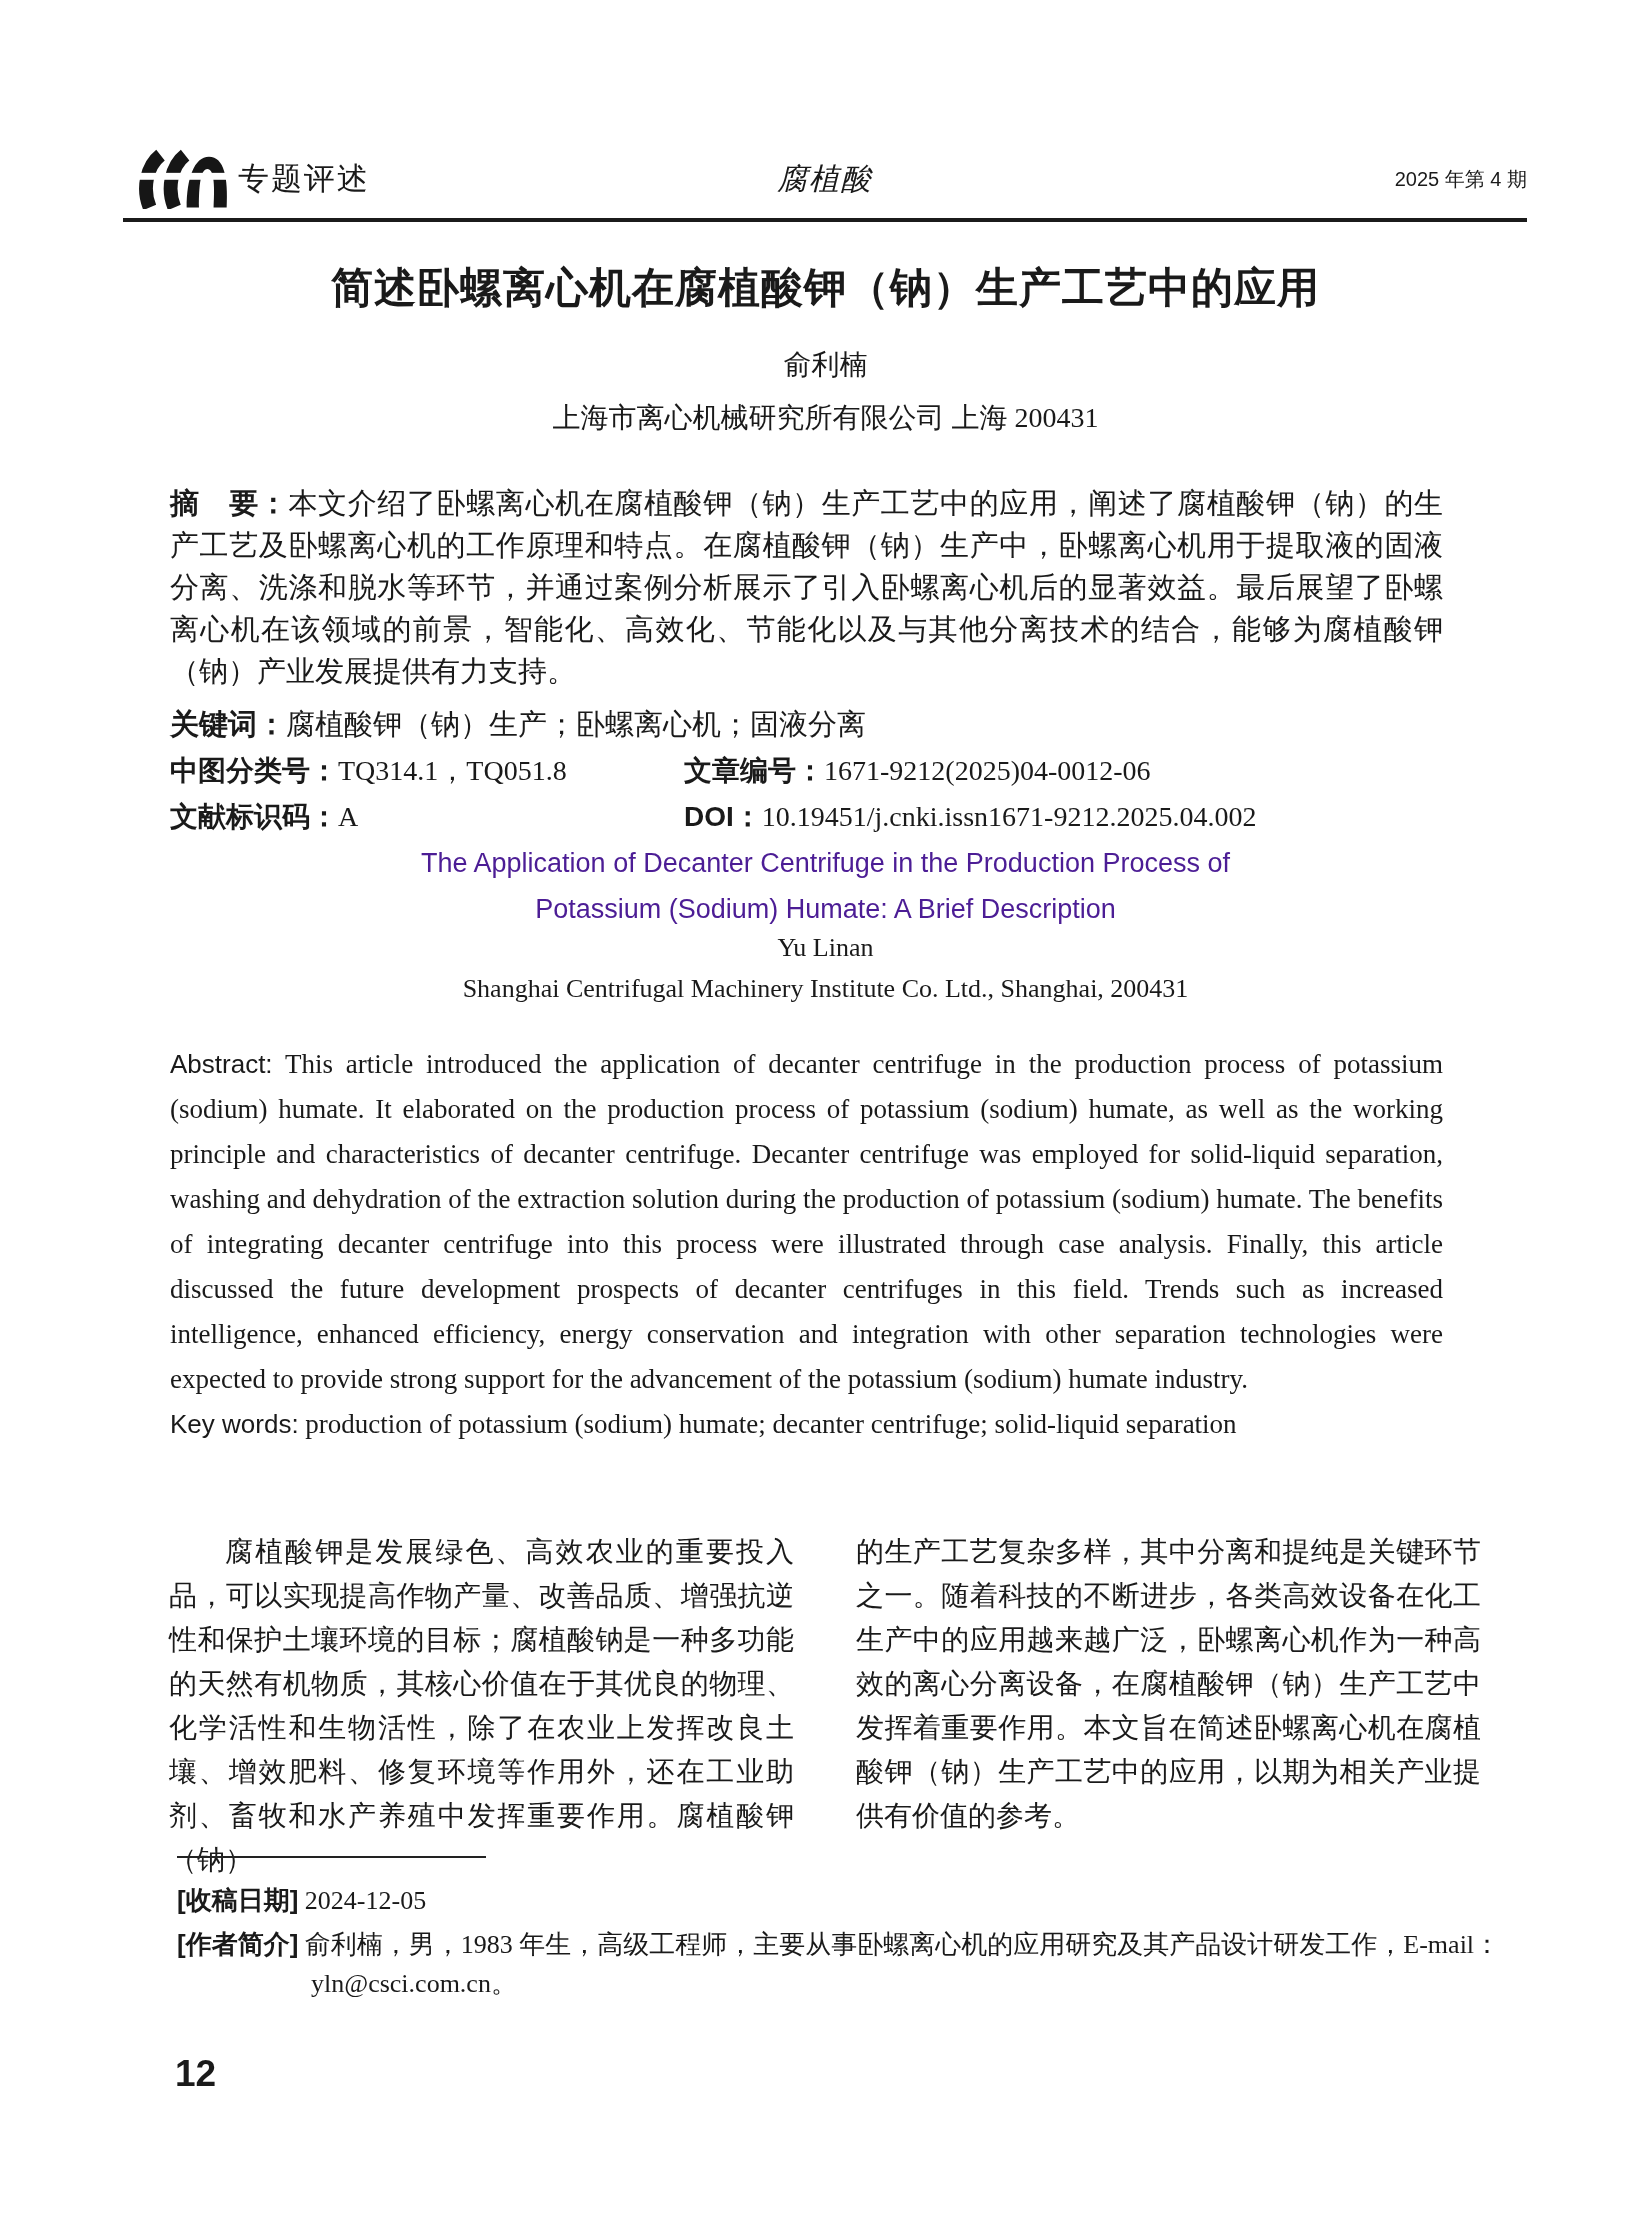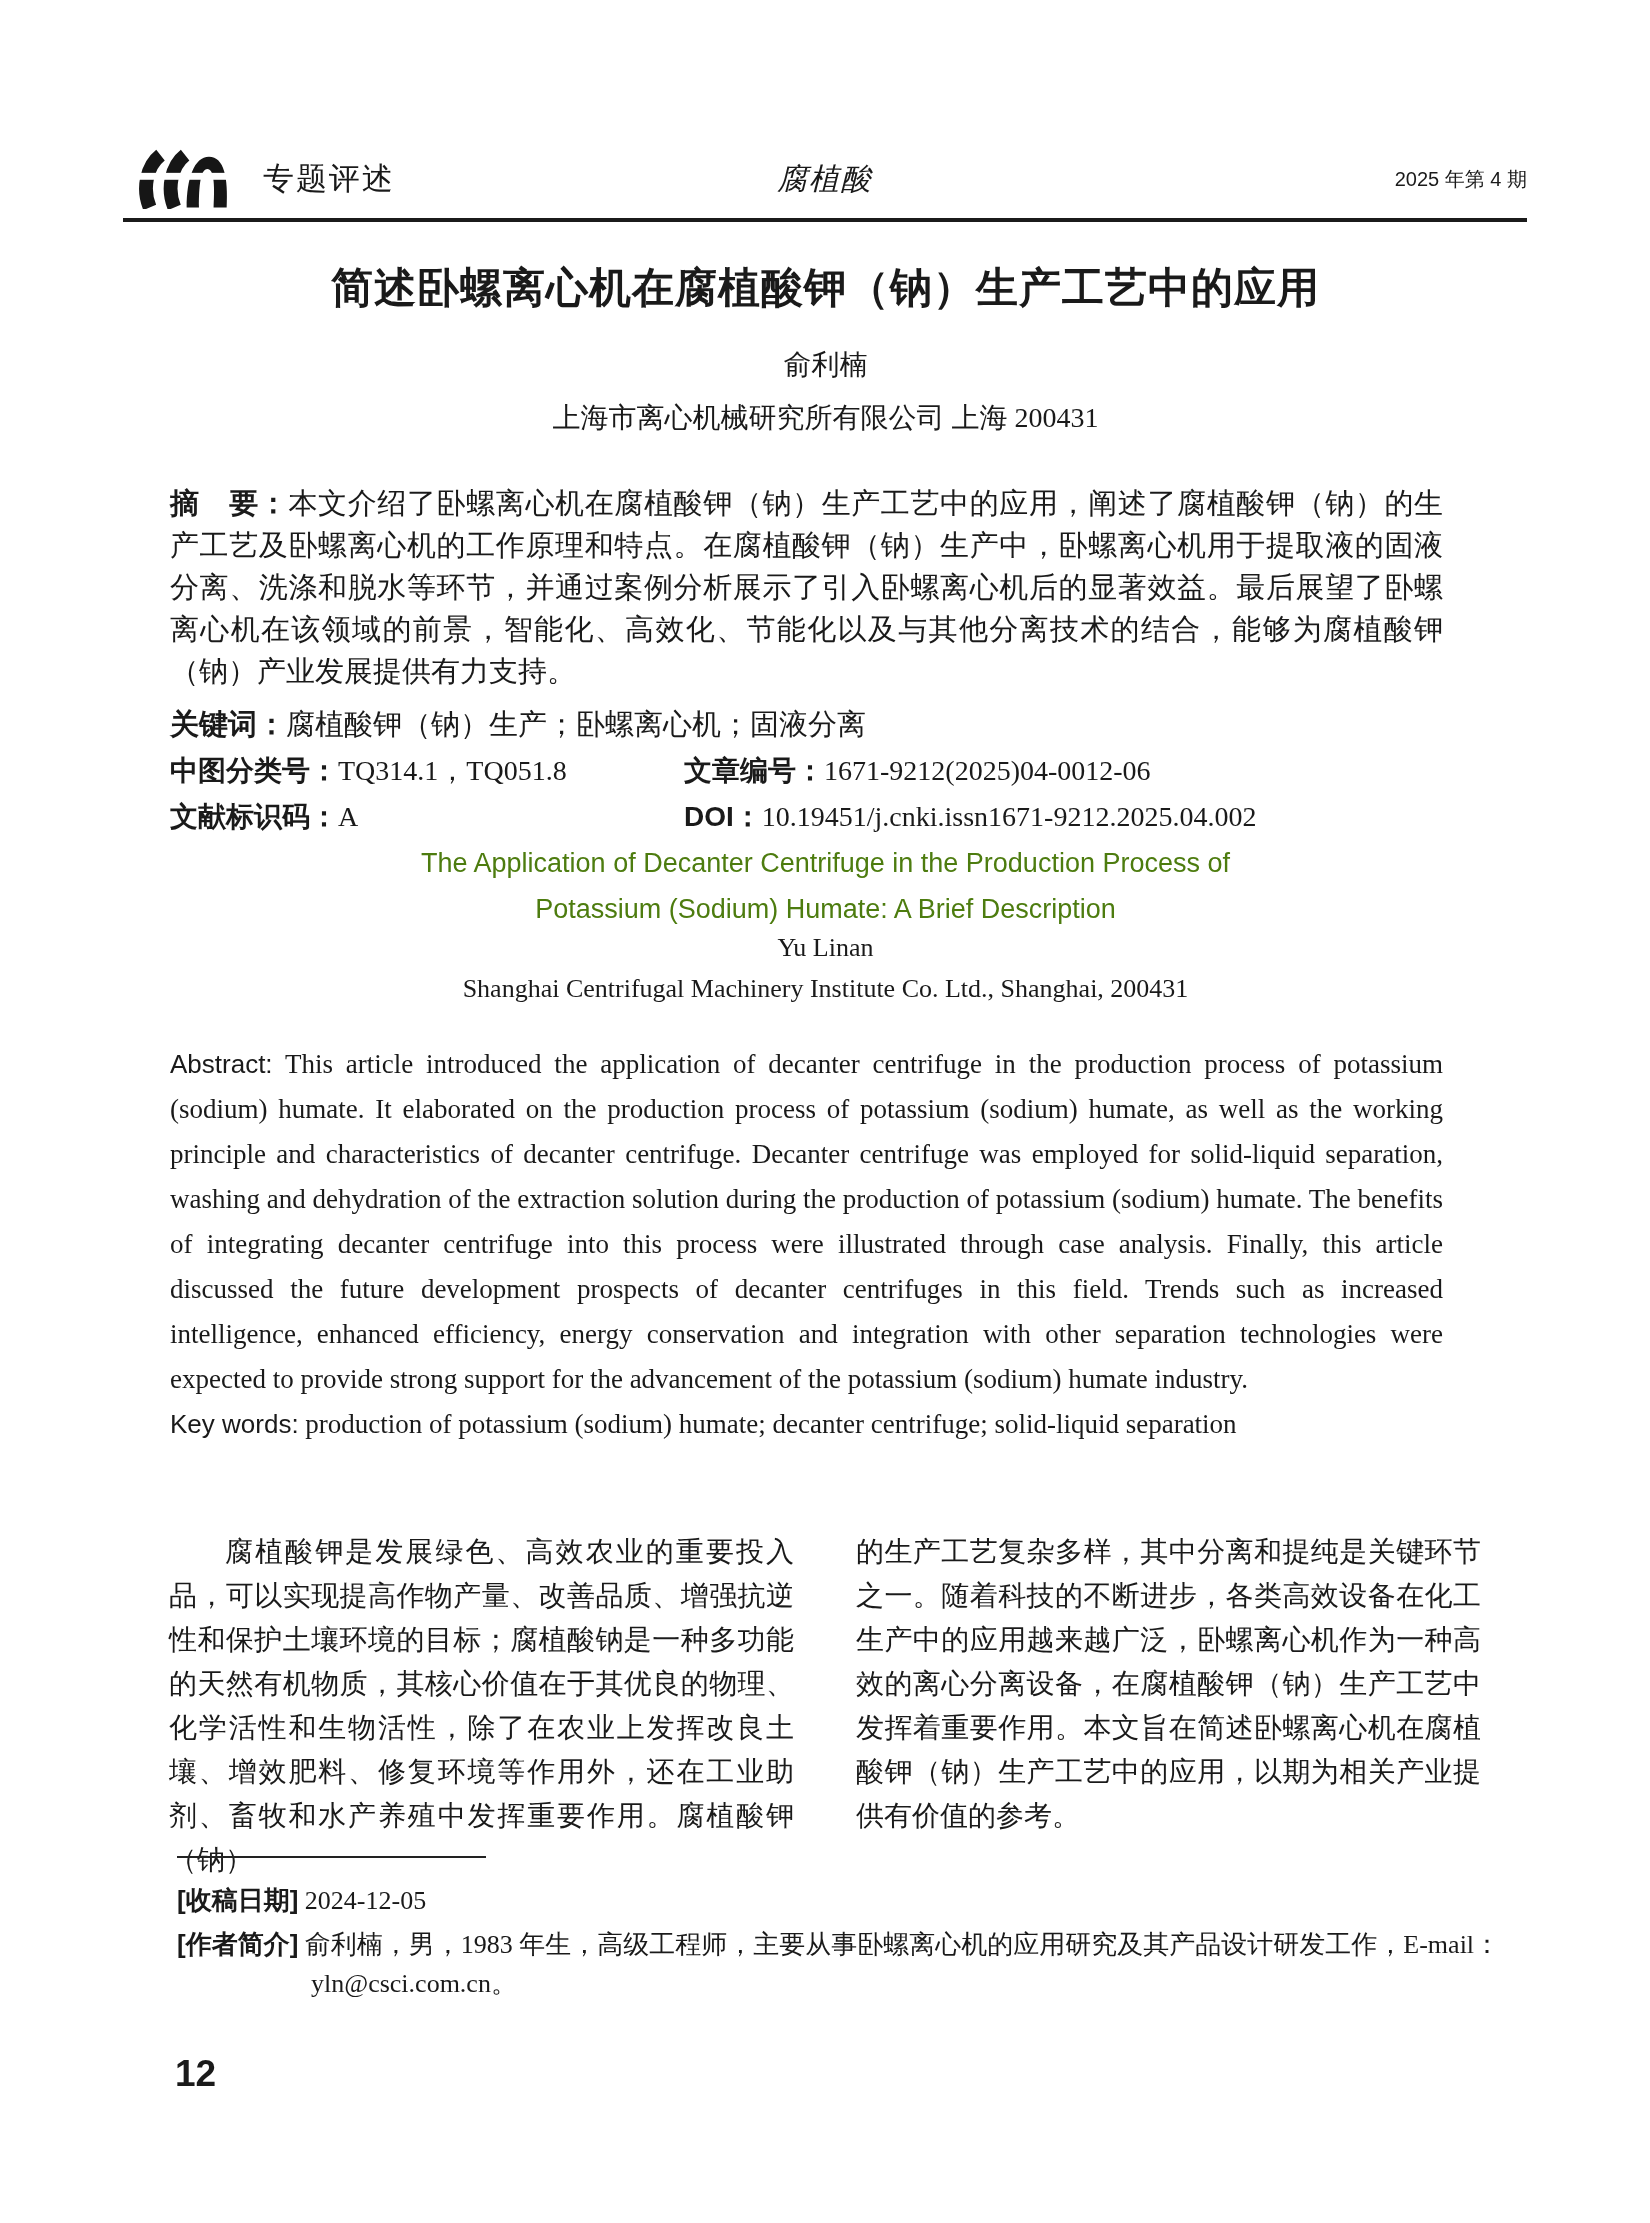--- a/index.html
+++ b/index.html
@@ -9,21 +9,21 @@
     font-family:"Liberation Serif", serif;
   }
 
   
   .journal-header {
     position:absolute; top:144px; left:123px; right:124px; height:70px;
     display:flex; align-items:center; justify-content:space-between;
     border-bottom:4.9px solid #1b1b1b; padding-bottom:3.9px;
     font-family:"Liberation Sans", sans-serif;
   }
-  .h-left { flex:1; display:flex; align-items:center; gap:25px; }
+  .h-left { flex:1; display:flex; align-items:center; }
   .h-center { flex:1; text-align:center; font-size:30px; letter-spacing:1.9px;font-style:italic; }
   .h-right { flex:1; text-align:right; font-size:20px; }
   .h-section { font-size:31px; letter-spacing:1.9px; }
   .logo { width:115px; height:60px; display:block; }
 
   
   .title-cn {
     position:absolute; top:260px; left:0; width:100%; text-align:center;
     font-size:42px; font-weight:bold; font-family:"Liberation Sans", sans-serif;
     letter-spacing:1px;
@@ -37,21 +37,21 @@
     font-size:29px; line-height:42px; text-align:justify;
   }
   .inline-lbl { font-family:"Liberation Sans", sans-serif; font-weight:bold; }
   .kw-cn { position:absolute; top:705px; left:170px; width:1273px; font-size:29px; }
   .meta  { position:absolute; top:748px; left:170px; width:1273px; font-size:28px; line-height:46px; }
   .meta-pair-1 { display:inline-block; min-width:514px; }
 
   
   .title-en {
     position:absolute; top:840px; left:0; width:100%; text-align:center;
-    font-family:"Liberation Sans", sans-serif; font-size:27px; line-height:46px; color:#4d7c0f;
+    font-family:"Liberation Sans", sans-serif; font-size:27px; line-height:46px; color:#4c1d95;
   }
   .author-en { position:absolute; top:933px; left:0; width:100%; text-align:center; font-size:26px; }
   .affil-en  { position:absolute; top:974px; left:0; width:100%; text-align:center; font-size:26px; }
   .abs-en {
     position:absolute; top:1020px; left:170px; width:1273px;
     font-size:27px; line-height:45px; text-align:justify;margin-top:22px;
   }
   .abs-en p { margin:0; }
   .en-lbl { font-family:"Liberation Sans", sans-serif; font-size:26px; }
 

